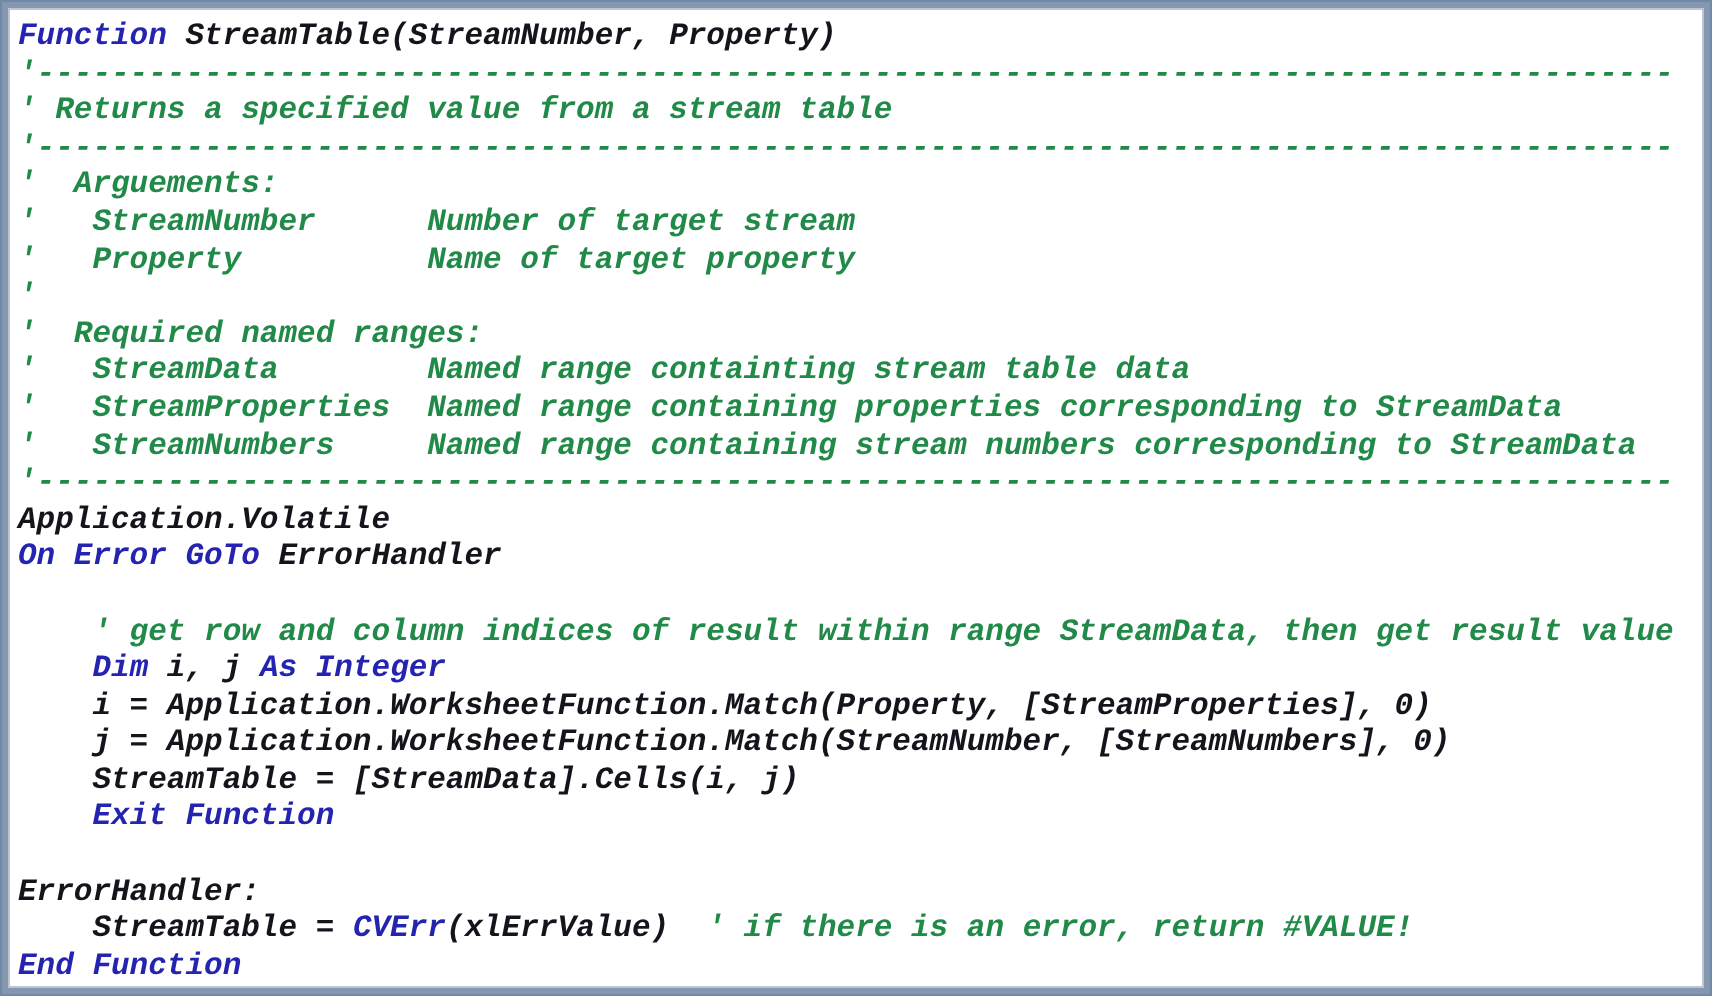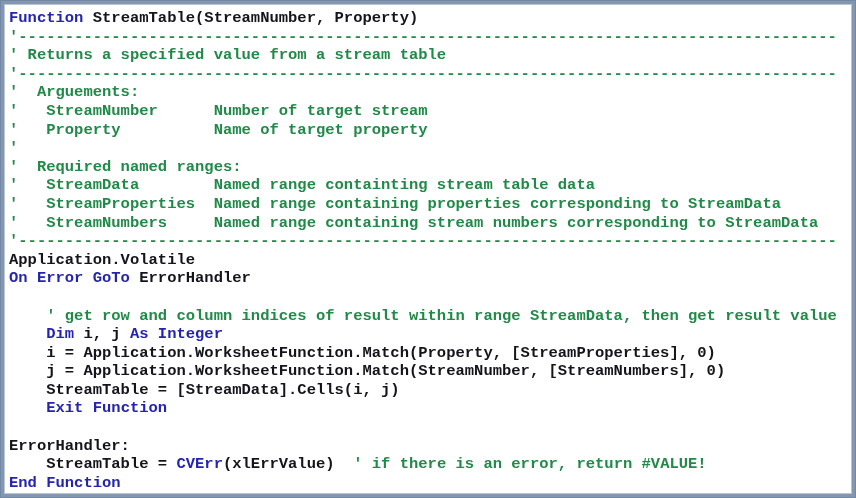--- a/index.html
+++ b/index.html
@@ -13,20 +13,21 @@
   .window {
     box-sizing: border-box;
     width: 856px;
     height: 498px;
     background: #be185d;
     box-shadow:
       inset 0 0 0 1px var(--border-outer, #7288a4),
       inset 0 0 0 4px var(--border-main, #8397b1),
       inset 0 0 0 5px var(--border-inner, #bcc6d2);
     padding: 5px;
+    font-style: italic;
   }
   .code-area {
     box-sizing: border-box;
     width: 100%;
     height: 100%;
     background: #ffffff;
     padding: 4px 0 0 4px;
     overflow: hidden;
   }
   .code-lines {

